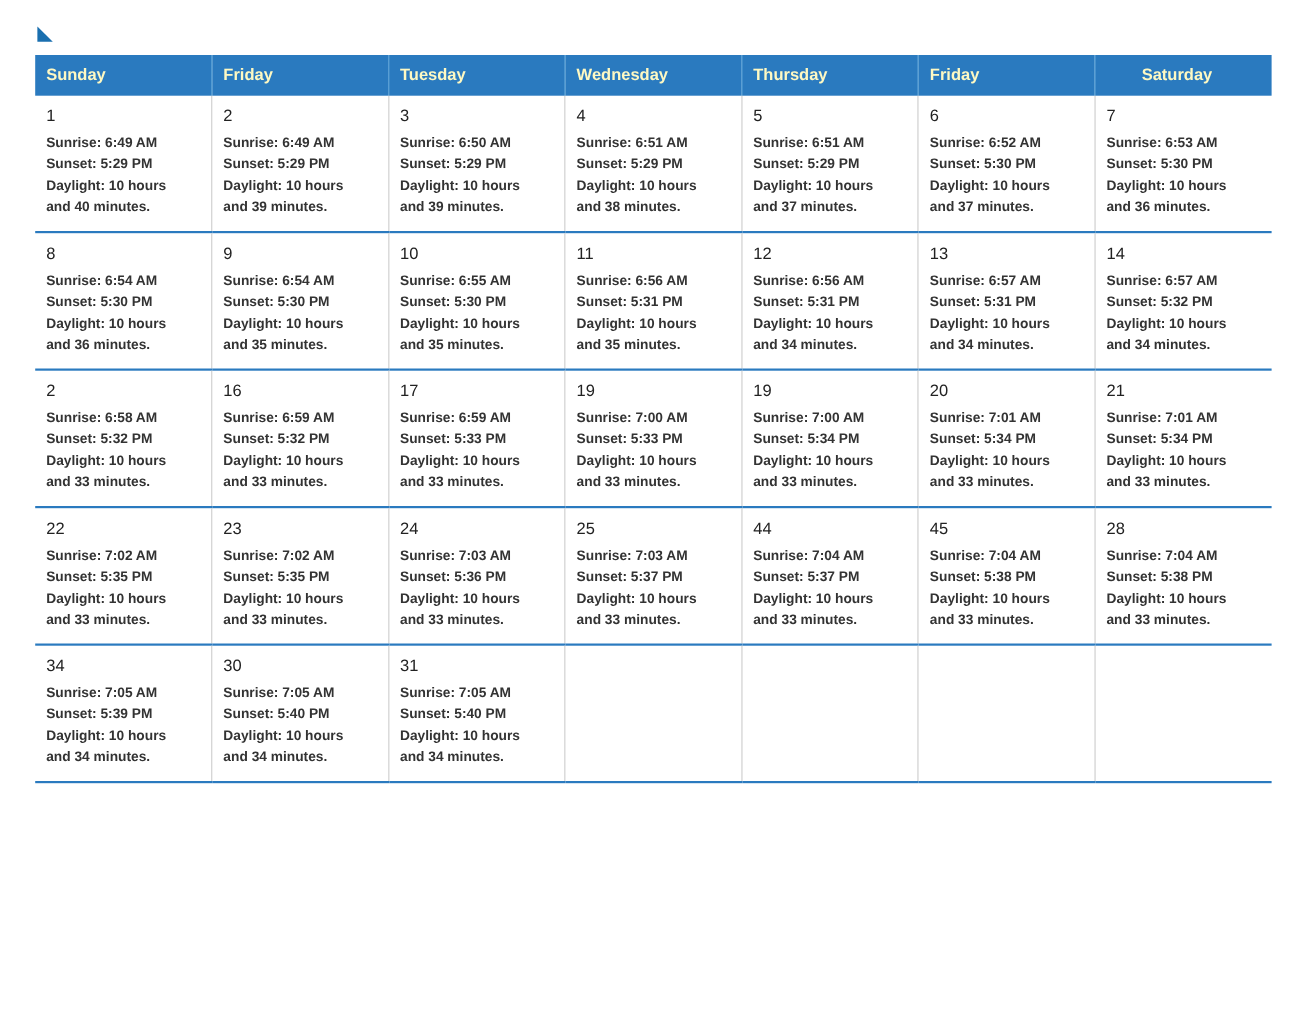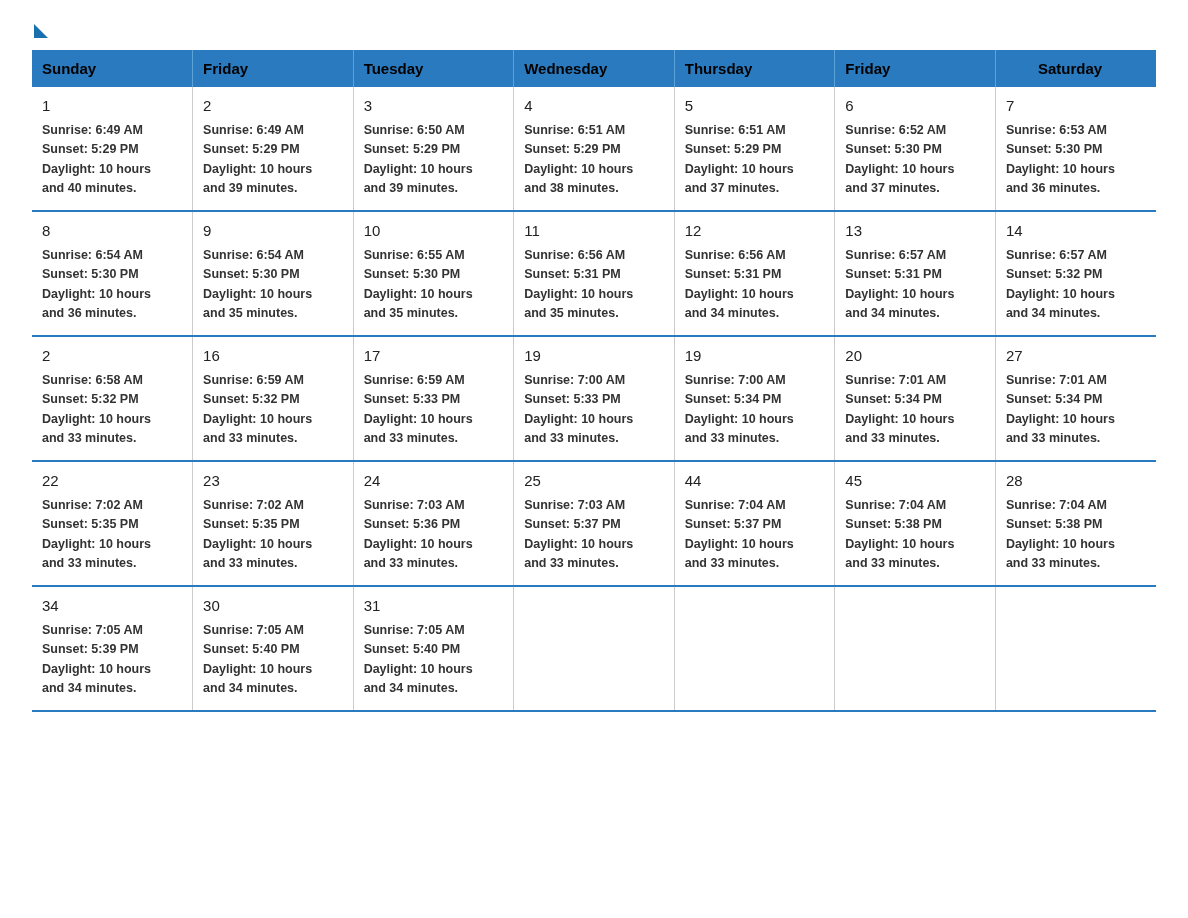--- a/index.html
+++ b/index.html
@@ -46,21 +46,21 @@
       color: #444;
       margin-top: 4px;
     }
     table {
       width: 100%;
       border-collapse: collapse;
       font-size: 13.5px;
     }
     thead tr th {
       background: #2a7abf;
-      color: #000000;
+      color: #fef9c3;
       padding: 10px 10px;
       text-align: left;
       font-size: 15px;
       font-weight: bold;
       border-right: 1px solid #5ba3d8;
     }
     thead tr th:last-child { border-right: none; padding-left: 42px; }
     tbody tr td {
       vertical-align: top;
       padding: 8px 10px 12px 10px;
@@ -171,21 +171,21 @@
         <td><span class="day-num">16</span>
 <span class="day-info">Sunrise: 6:59 AM<br>Sunset: 5:32 PM<br>Daylight: 10 hours<br>and 33 minutes.</span></td>
         <td><span class="day-num">17</span>
 <span class="day-info">Sunrise: 6:59 AM<br>Sunset: 5:33 PM<br>Daylight: 10 hours<br>and 33 minutes.</span></td>
         <td><span class="day-num">19</span>
 <span class="day-info">Sunrise: 7:00 AM<br>Sunset: 5:33 PM<br>Daylight: 10 hours<br>and 33 minutes.</span></td>
         <td><span class="day-num">19</span>
 <span class="day-info">Sunrise: 7:00 AM<br>Sunset: 5:34 PM<br>Daylight: 10 hours<br>and 33 minutes.</span></td>
         <td><span class="day-num">20</span>
 <span class="day-info">Sunrise: 7:01 AM<br>Sunset: 5:34 PM<br>Daylight: 10 hours<br>and 33 minutes.</span></td>
-        <td><span class="day-num">27</span>
+        <td><span class="day-num">21</span>
 <span class="day-info">Sunrise: 7:01 AM<br>Sunset: 5:34 PM<br>Daylight: 10 hours<br>and 33 minutes.</span></td>
       </tr>
       <tr>
         <td><span class="day-num">22</span>
 <span class="day-info">Sunrise: 7:02 AM<br>Sunset: 5:35 PM<br>Daylight: 10 hours<br>and 33 minutes.</span></td>
         <td><span class="day-num">23</span>
 <span class="day-info">Sunrise: 7:02 AM<br>Sunset: 5:35 PM<br>Daylight: 10 hours<br>and 33 minutes.</span></td>
         <td><span class="day-num">24</span>
 <span class="day-info">Sunrise: 7:03 AM<br>Sunset: 5:36 PM<br>Daylight: 10 hours<br>and 33 minutes.</span></td>
         <td><span class="day-num">25</span>

